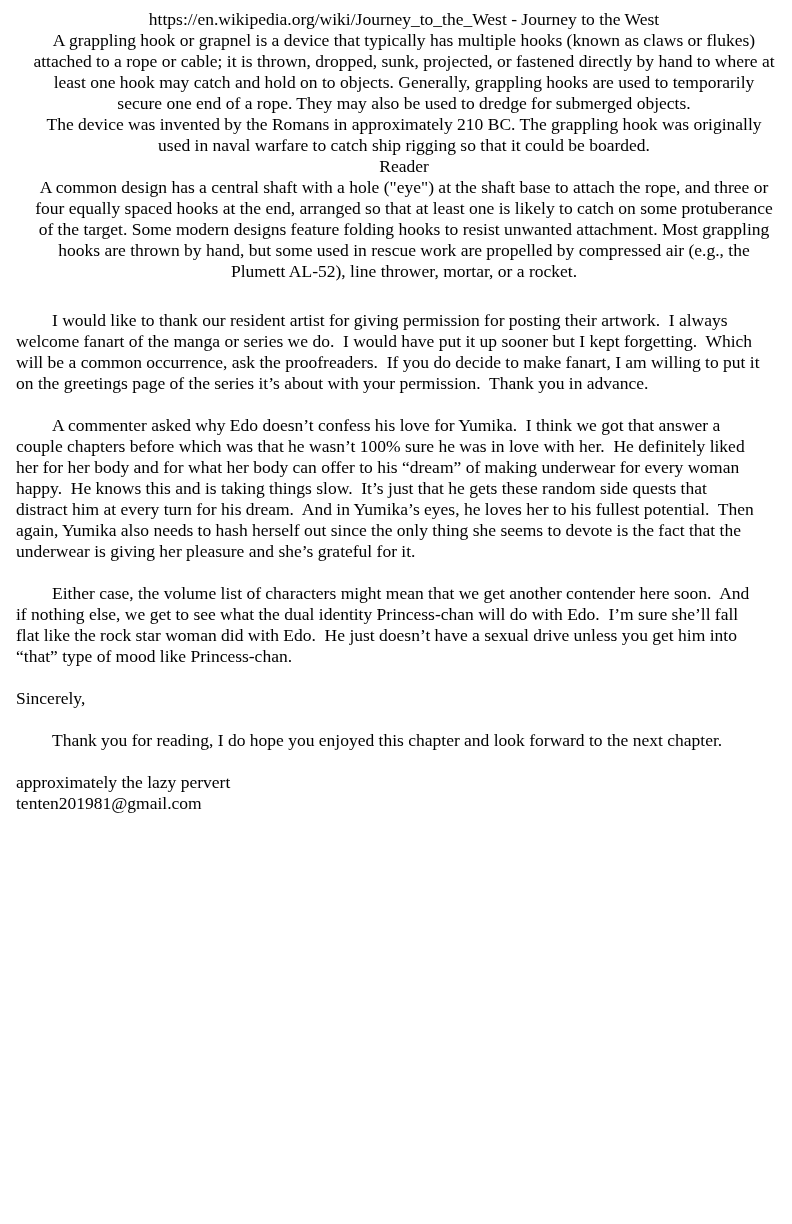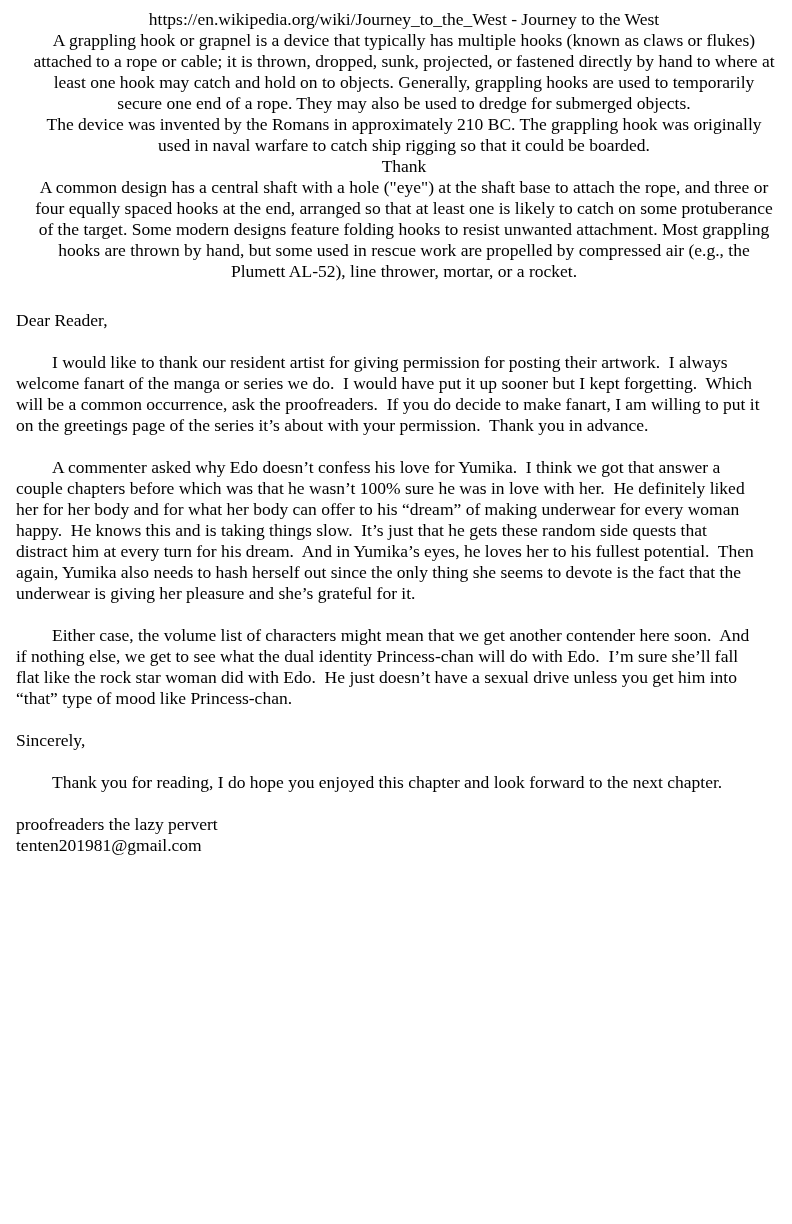--- a/index.html
+++ b/index.html
@@ -47,44 +47,43 @@
 <div class="page">
 
   <div class="header-block">
     <div>https://en.wikipedia.org/wiki/Journey_to_the_West - Journey to the West</div>
     <div>A grappling hook or grapnel is a device that typically has multiple hooks (known as claws or flukes)
 attached to a rope or cable; it is thrown, dropped, sunk, projected, or fastened directly by hand to where at
 least one hook may catch and hold on to objects. Generally, grappling hooks are used to temporarily
 secure one end of a rope. They may also be used to dredge for submerged objects.</div>
     <div>The device was invented by the Romans in approximately 210 BC. The grappling hook was originally
 used in naval warfare to catch ship rigging so that it could be boarded.</div>
-    <div>Thank</div>
+    <div>Reader</div>
     <div>A common design has a central shaft with a hole ("eye") at the shaft base to attach the rope, and three or
 four equally spaced hooks at the end, arranged so that at least one is likely to catch on some protuberance
 of the target. Some modern designs feature folding hooks to resist unwanted attachment. Most grappling
 hooks are thrown by hand, but some used in rescue work are propelled by compressed air (e.g., the
 Plumett AL-52), line thrower, mortar, or a rocket.</div>
   </div>
 
   <div class="letter">
-    <div>Dear Reader,</div>
     <div class="para">	I would like to thank our resident artist for giving permission for posting their artwork.  I always
 welcome fanart of the manga or series we do.  I would have put it up sooner but I kept forgetting.  Which
 will be a common occurrence, ask the proofreaders.  If you do decide to make fanart, I am willing to put it
 on the greetings page of the series it’s about with your permission.  Thank you in advance.</div>
     <div class="para">	A commenter asked why Edo doesn’t confess his love for Yumika.  I think we got that answer a
 couple chapters before which was that he wasn’t 100% sure he was in love with her.  He definitely liked
 her for her body and for what her body can offer to his “dream” of making underwear for every woman
 happy.  He knows this and is taking things slow.  It’s just that he gets these random side quests that
 distract him at every turn for his dream.  And in Yumika’s eyes, he loves her to his fullest potential.  Then
 again, Yumika also needs to hash herself out since the only thing she seems to devote is the fact that the
 underwear is giving her pleasure and she’s grateful for it.</div>
     <div class="para">	Either case, the volume list of characters might mean that we get another contender here soon.  And
 if nothing else, we get to see what the dual identity Princess-chan will do with Edo.  I’m sure she’ll fall
 flat like the rock star woman did with Edo.  He just doesn’t have a sexual drive unless you get him into
 “that” type of mood like Princess-chan.</div>
     <div class="para">Sincerely,</div>
     <div class="para">	Thank you for reading, I do hope you enjoyed this chapter and look forward to the next chapter.</div>
-    <div class="para">proofreaders the lazy pervert
+    <div class="para">approximately the lazy pervert
 tenten201981@gmail.com</div>
   </div>
 
 </div>
 
 </body></html>

